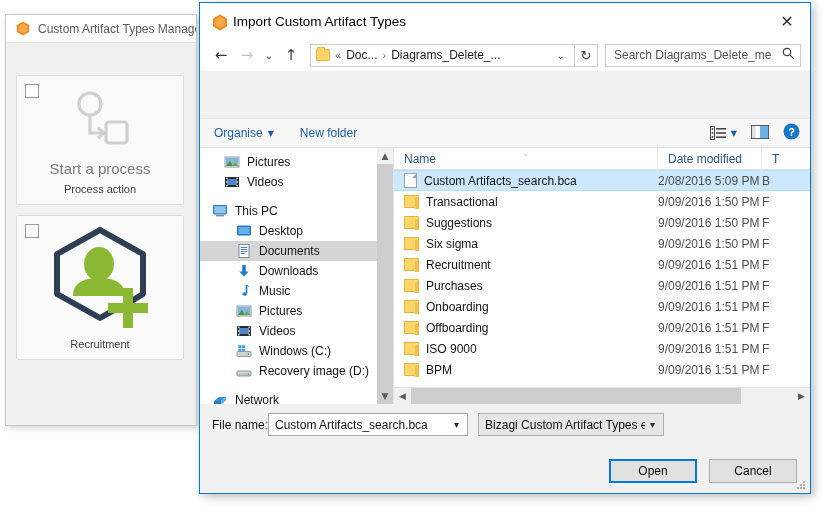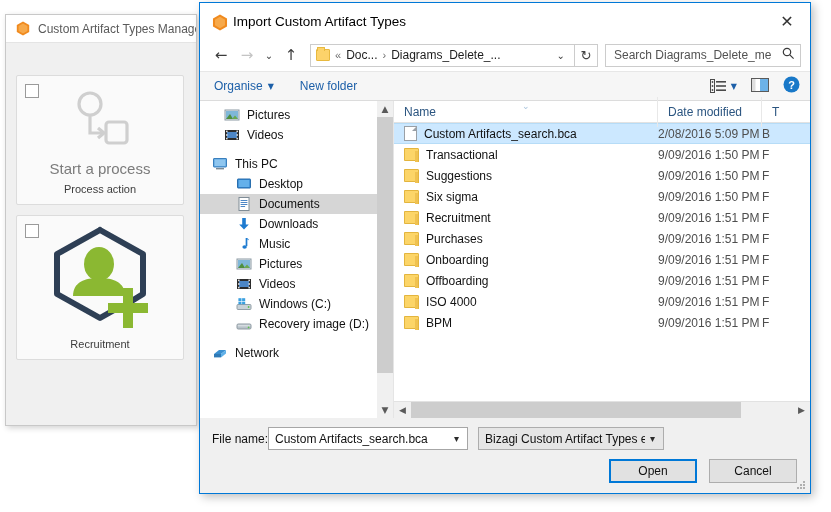--- a/index.html
+++ b/index.html
@@ -107,21 +107,21 @@
     width:196px; height:23px; margin-left:7px; background:#fff;
     border:1px solid #cccccc; display:flex; align-items:center;
     padding:0 5px 0 8px; flex:none;
   }
   #search-text { flex:1; font-size:12px; color:#525252; white-space:nowrap; overflow:hidden; }
 
   
   #toolbar {
     height:30px; background:#f6f6f6; border-top:1px solid #e7e7e7;
     border-bottom:1px solid #dcdcdc;
-    display:flex; align-items:center; padding:0 10px 0 14px; flex:none;
+    display:flex; align-items:center; padding:0 10px 0 14px; flex:none;margin-top:47px;
   }
   .tb-item { font-size:12px; color:#1c5fa8; display:flex; align-items:center; gap:5px; margin-right:26px; }
   .tb-caret { font-size:8px; color:#1c5fa8; font-family:"DejaVu Sans", sans-serif;}
   #tb-right { margin-left:auto; display:flex; align-items:center; gap:14px; }
 
   
   #content { flex:1; display:flex; min-height:0; background:#fff; }
 
   
   #nav-pane {
@@ -206,21 +206,21 @@
     display:flex; align-items:center; padding:0 3px 0 6px; font-size:12px; color:#111;
   }
   #fn-input .val { flex:1; white-space:nowrap; overflow:hidden; }
   .sel-chevron { font-size:10px; color:#2b2b2b; padding:0 5px; font-family:"DejaVu Sans", sans-serif;}
   #ft-select {
     margin-left:10px; width:186px; height:23px; background:#e6e6e6;
     border:1px solid #adadad; display:flex; align-items:center;
     padding:0 3px 0 6px; font-size:12px; color:#111;
   }
   #ft-select .val { flex:1; white-space:nowrap; overflow:hidden; }
-  #btn-row { display:flex; justify-content:flex-end; margin-top:9px; gap:12px; padding-right:1px;}
+  #btn-row { display:flex; justify-content:flex-end; margin-top:23px; gap:12px; padding-right:1px;}
   .dlg-btn {
     width:88px; height:24px; display:flex; align-items:center; justify-content:center;
     font-size:12px; color:#111; background:#e1e1e1; border:1px solid #adadad;
   }
   .dlg-btn.primary { background:#e1e1e1; border:2px solid #0078d7; }
   #grip { position:absolute; right:4px; bottom:3px; width:9px; height:9px; }
   #grip i { position:absolute; width:2px; height:2px; background:#b0b0b0; display:block;}
 </style>
 </head>
 <body>
@@ -538,21 +538,21 @@
           <span class="cell-name">
               <span class="folder-ico"></span>
               <span>Offboarding</span>
             </span>
           <span class="cell-date">9/09/2016 1:51 PM</span>
           <span class="cell-type">F</span>
         </div>
         <div class="row">
           <span class="cell-name">
               <span class="folder-ico"></span>
-              <span>ISO 4000</span>
+              <span>ISO 9000</span>
             </span>
           <span class="cell-date">9/09/2016 1:51 PM</span>
           <span class="cell-type">F</span>
         </div>
         <div class="row">
           <span class="cell-name">
               <span class="folder-ico"></span>
               <span>BPM</span>
             </span>
           <span class="cell-date">9/09/2016 1:51 PM</span>

